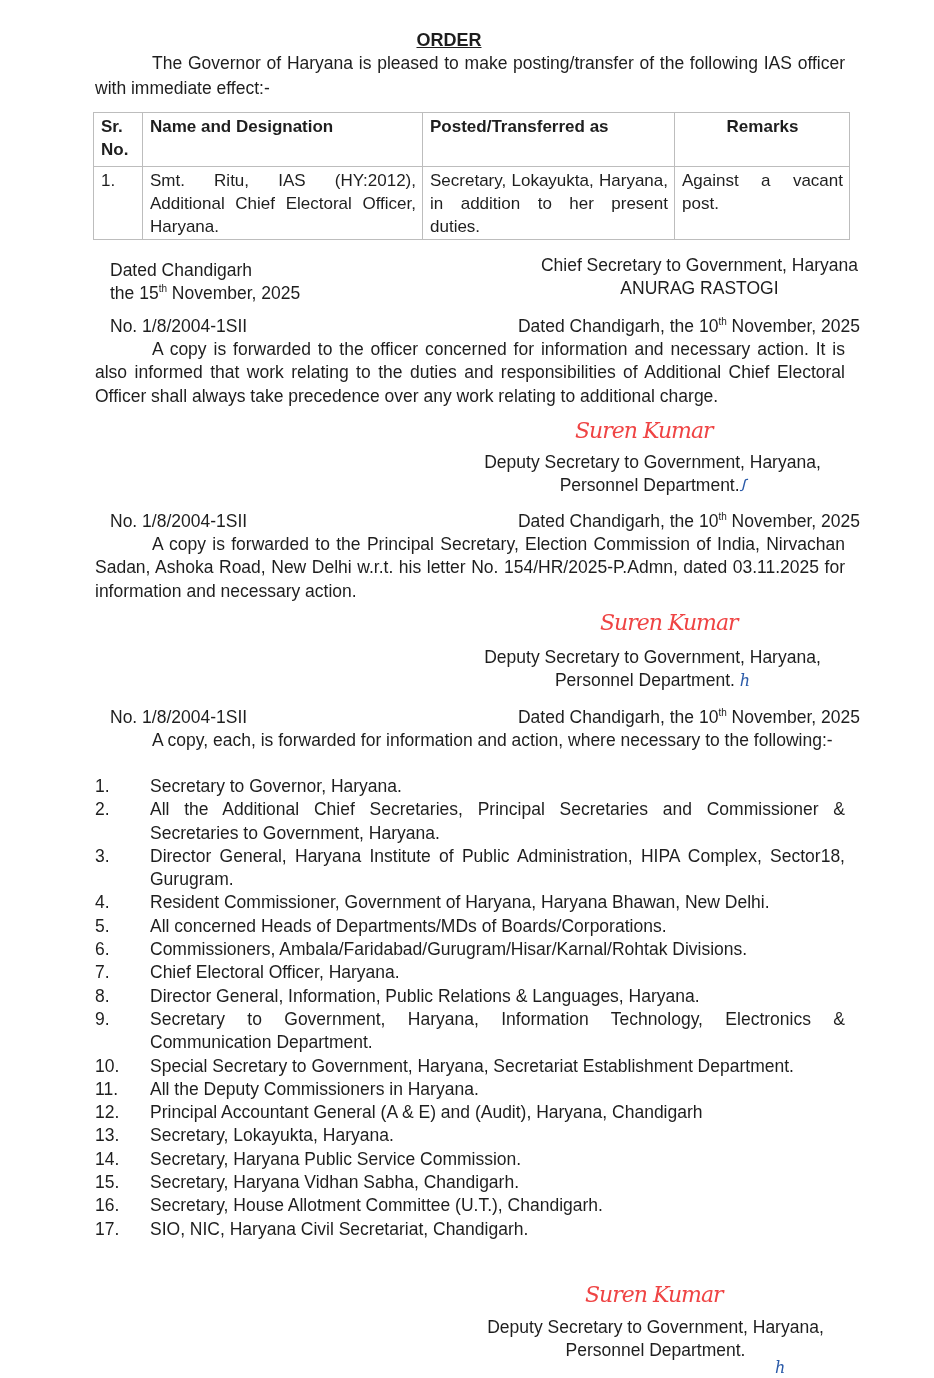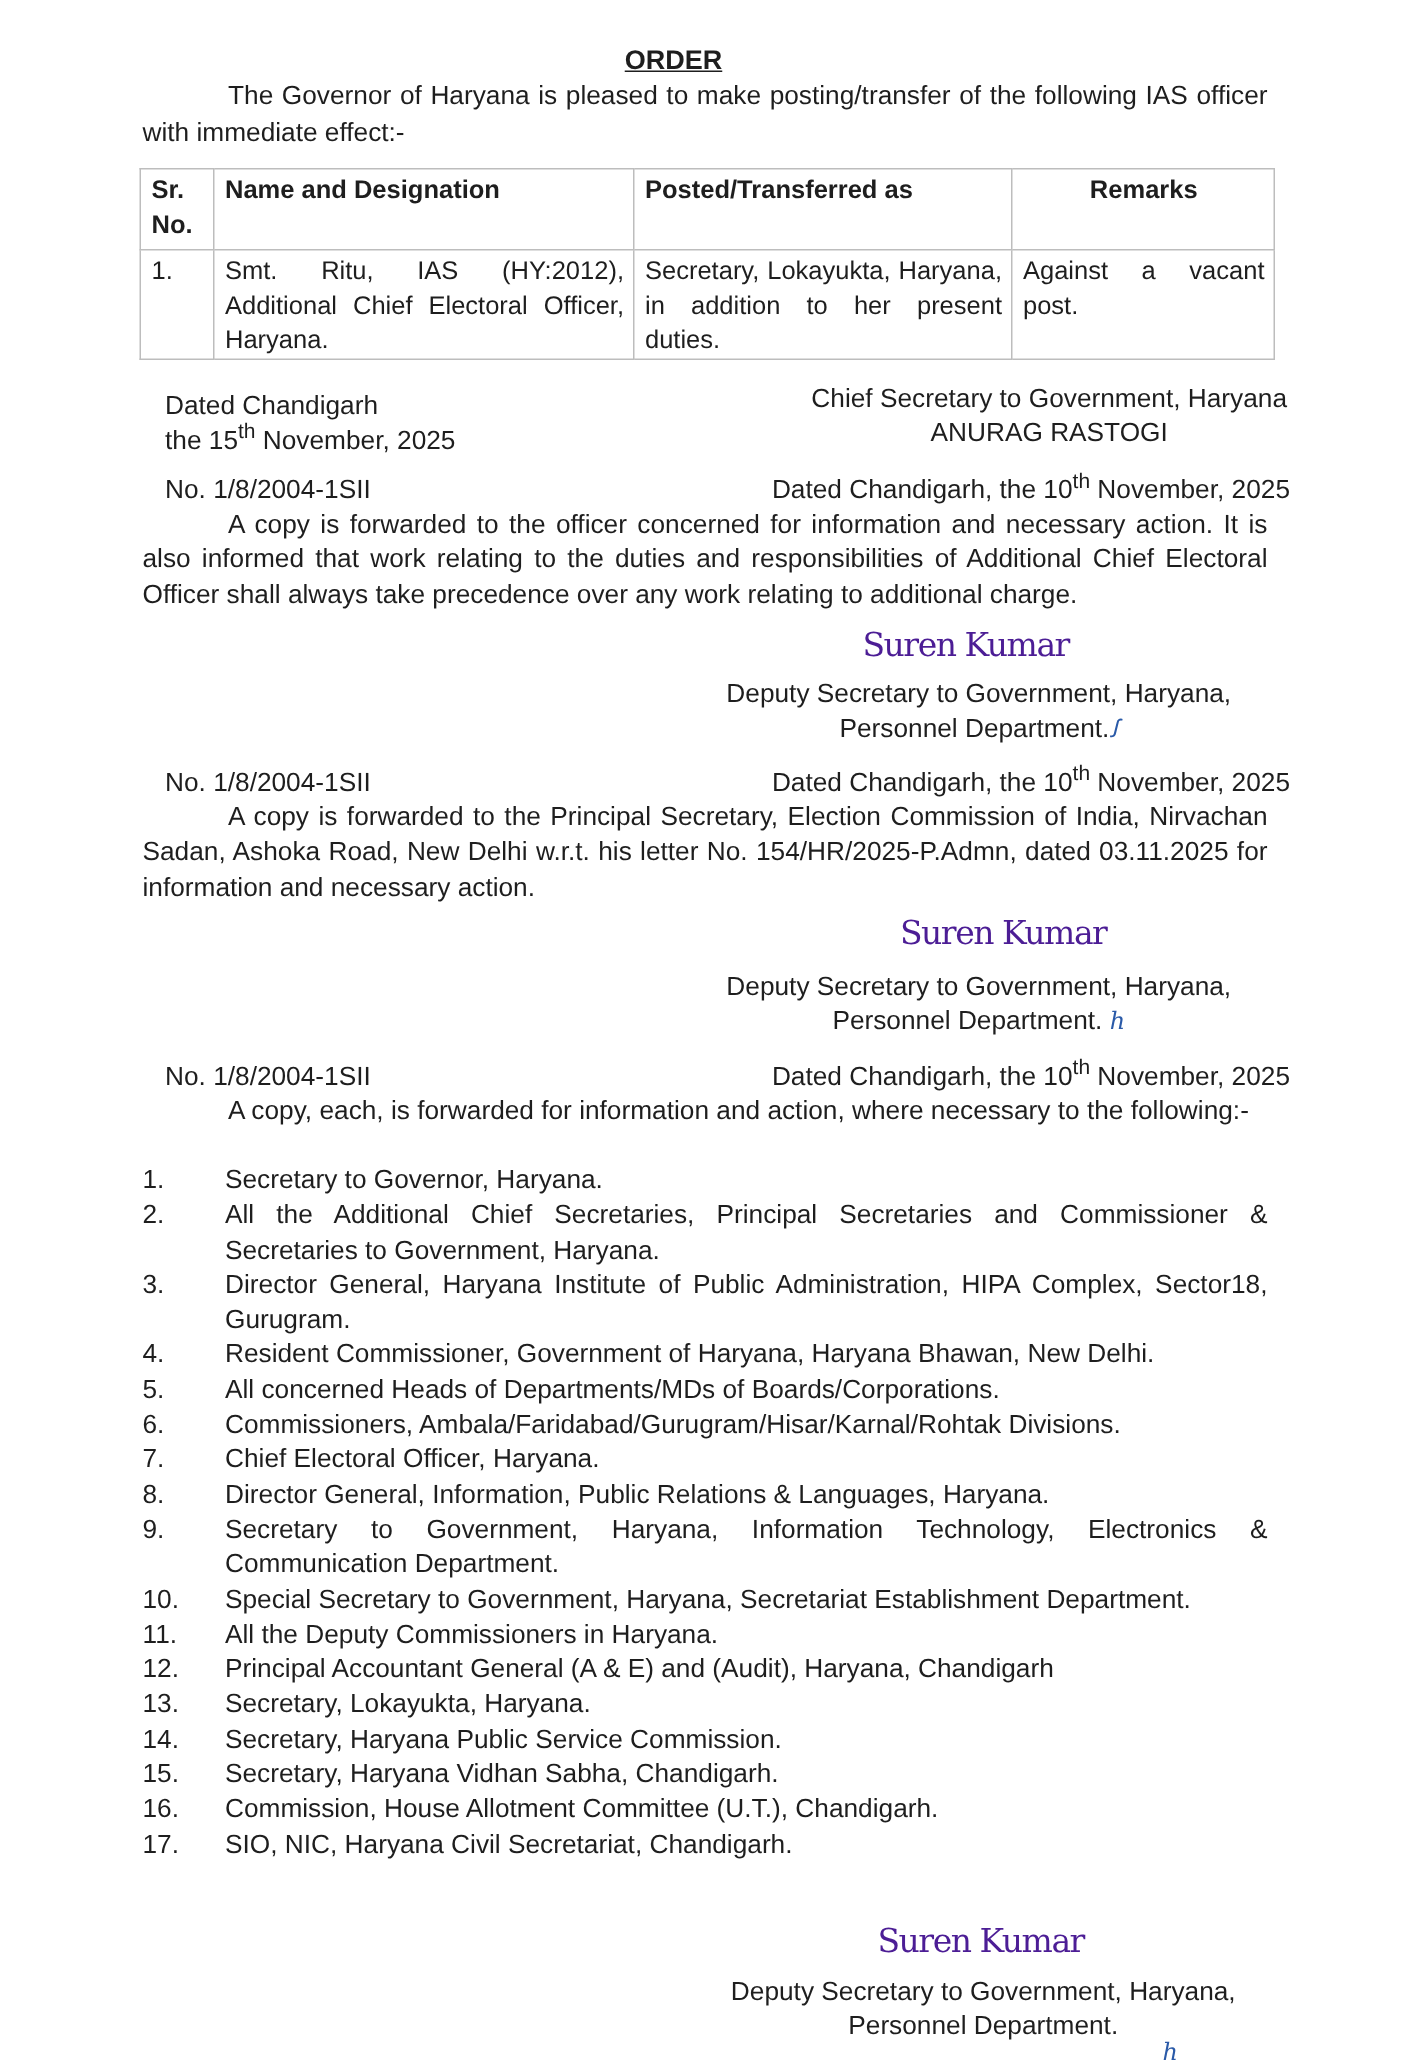--- a/index.html
+++ b/index.html
@@ -25,25 +25,25 @@
   table.order td, table.order th {
     border: 1px solid #bdbdbd; vertical-align: top; padding: 2px 6px 1px 7px;
   }
   table.order th { font-weight: bold; text-align: left; height: 54px; }
   table.order th.remarks { text-align: center; }
   table.order td { text-align: justify; text-align-last: left; }
   table.order td.sr { text-align: center; }
   .row { left: 110px; width: 750px; display: flex; justify-content: space-between; }
   .right-block { text-align: center; }
   .sig {
-    font-family: "DejaVu Serif", serif; color: #4c1d95;
+    font-family: "DejaVu Serif", serif; font-style: italic; color: #ef4444;
     font-size: 22px; letter-spacing: -1px;
   }
   .initial { font-family: "DejaVu Serif", serif; font-style: italic; color: #2a5aa8; font-size: 16px; }
-  sup { font-size: 14px; line-height: 0; vertical-align: 7px; }
+  sup { font-size: 10px; line-height: 0; vertical-align: 7px; }
   .list { left: 95px; width: 750px; }
   .list-item { display: flex; }
   .list-num { width: 55px; flex: 0 0 55px; }
   .list-text { flex: 1; text-align: justify; }
 </style>
 </head>
 <body>
 
 <div class="abs order-title">ORDER</div>
 
@@ -163,21 +163,21 @@
   <div class="list-item">
       <span class="list-num">14.</span>
       <span class="list-text">Secretary, Haryana Public Service Commission.</span>
     </div>
   <div class="list-item">
       <span class="list-num">15.</span>
       <span class="list-text">Secretary, Haryana Vidhan Sabha, Chandigarh.</span>
     </div>
   <div class="list-item">
       <span class="list-num">16.</span>
-      <span class="list-text">Commission, House Allotment Committee (U.T.), Chandigarh.</span>
+      <span class="list-text">Secretary, House Allotment Committee (U.T.), Chandigarh.</span>
     </div>
   <div class="list-item">
       <span class="list-num">17.</span>
       <span class="list-text">SIO, NIC, Haryana Civil Secretariat, Chandigarh.</span>
     </div>
 </div>
 
 <div class="abs sig" style="left:585px; top:1283px;">Suren Kumar</div>
 <div class="abs right-block" style="left:458px; width:395px; top:1316px;">
   <div>Deputy Secretary to Government, Haryana,</div>

